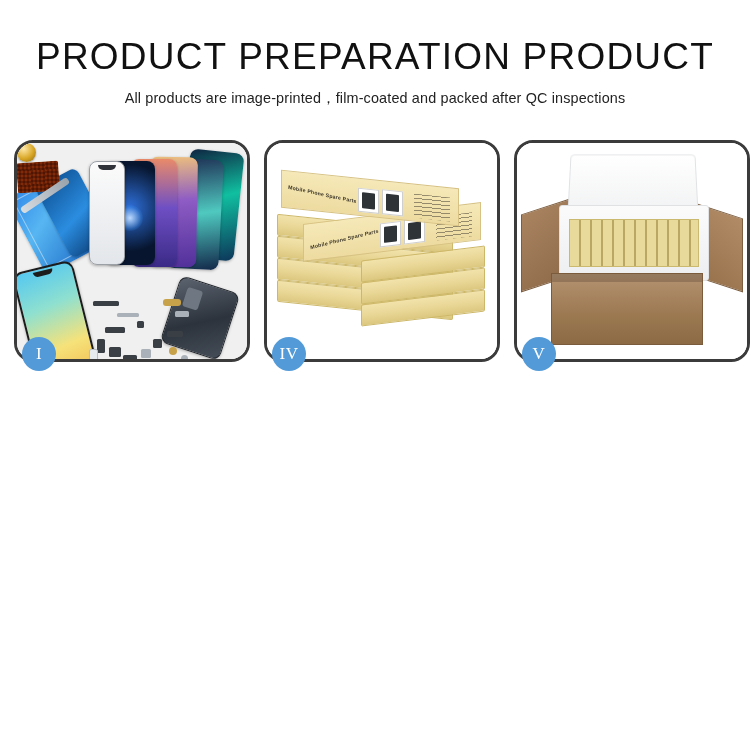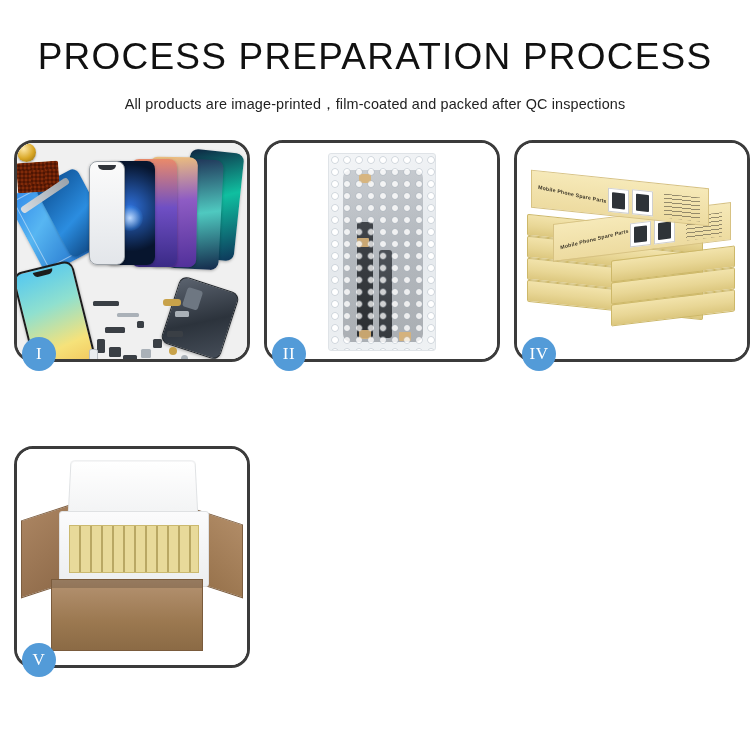--- a/index.html
+++ b/index.html
@@ -32,21 +32,21 @@
     font-family: "Liberation Sans", sans-serif;
     font-size: 37px;
     font-weight: 500;
     letter-spacing: 1.2px;
     color: #111111;
     line-height: 1.15;
     white-space: nowrap;
   }
 
   .sub-title {
-    margin-top: 16px;
+    margin-top: 10px;
     font-family: "Liberation Sans", sans-serif;
     font-size: 14.4px;
     font-weight: 400;
     color: #222222;
     letter-spacing: 0.15px;
     white-space: nowrap;
   }
 
   
   .grid {
@@ -406,21 +406,21 @@
     position: absolute; left: 42px; top: 168px; width: 18px; height: 14px;
     background: #a8885f; opacity: .7;
   }
 </style>
 </head>
 <body>
 
 <div class="page">
 
   <div class="header">
-    <div class="main-title">PROCESS PREPARATION PROCESS</div>
+    <div class="main-title">PRODUCT PREPARATION PRODUCT</div>
     <div class="sub-title">All products are image-printed，film-coated and packed after QC inspections</div>
   </div>
 
   <div class="grid">
 
     <div class="panel gray">
       <div class="panel-inner">
         <div class="scene">
           <div class="ph film-blue"></div>
           <div class="ph film-blue2"></div>
@@ -453,35 +453,20 @@
           <div class="part" style="left:120px;top:178px;width:7px;height:7px;"></div>
           <div class="part gold" style="left:152px;top:204px;width:8px;height:8px;border-radius:50%;"></div>
           <div class="part lt" style="left:164px;top:212px;width:7px;height:7px;border-radius:50%;"></div>
 
           <div class="tweezer"></div>
         </div>
       </div>
       <div class="badge">I</div>
     </div>
 
-    <div class="panel">
-      <div class="panel-inner">
-        <div class="bubble-pack">
-          <div class="bubble-inner"></div>
-          <div class="flex-strip"></div>
-          <div class="flex-strip2"></div>
-          <div class="tape" style="left:30px;top:20px;"></div>
-          <div class="tape" style="left:28px;top:84px;"></div>
-          <div class="tape" style="left:30px;top:176px;"></div>
-          <div class="tape" style="left:70px;top:178px;"></div>
-          <div class="bubble-overlay"></div>
-        </div>
-      </div>
-      <div class="badge">II</div>
-    </div>
 
 
     <div class="panel">
       <div class="panel-inner">
         <div class="stack">
 
           <div class="sbox" style="left:0px;top:128px;width:176px;height:22px;transform:skewY(6deg);"></div>
           <div class="sbox" style="left:0px;top:106px;width:176px;height:22px;transform:skewY(6deg);"></div>
           <div class="sbox" style="left:0px;top:84px;width:176px;height:22px;transform:skewY(6deg);"></div>
           <div class="sbox" style="left:0px;top:62px;width:176px;height:22px;transform:skewY(6deg);"></div>

